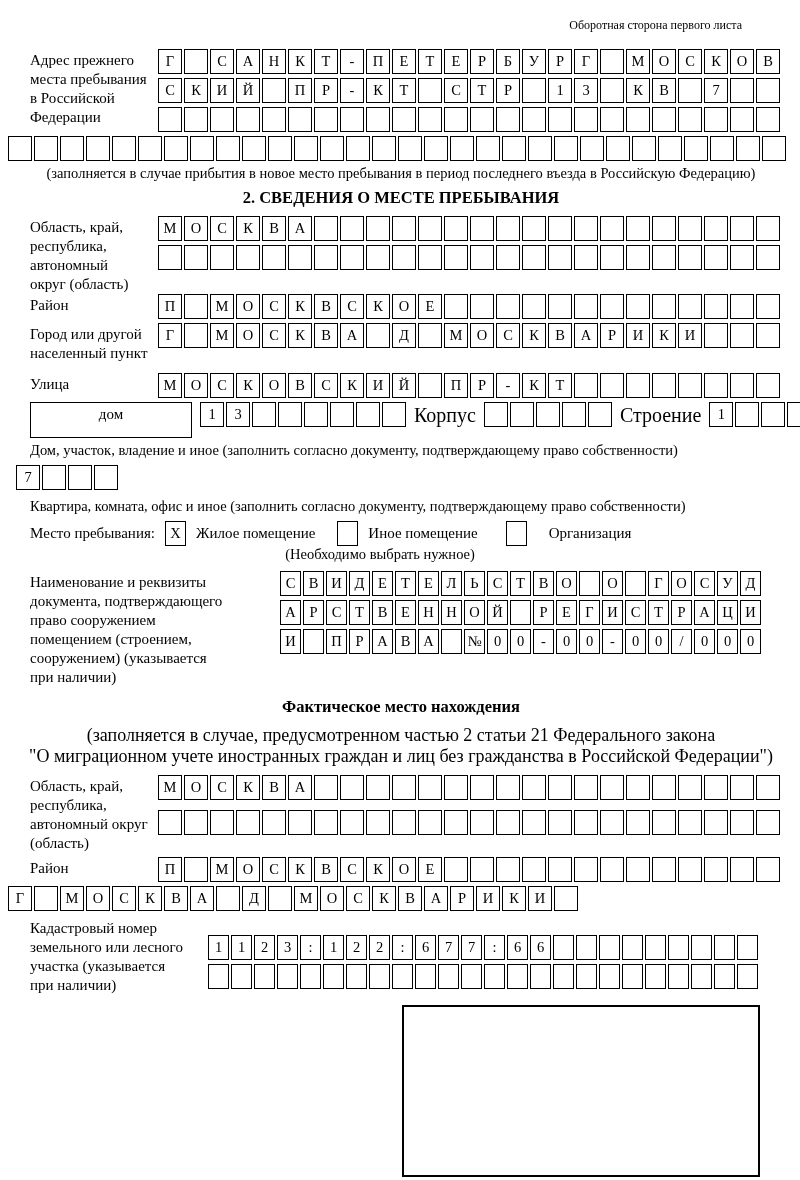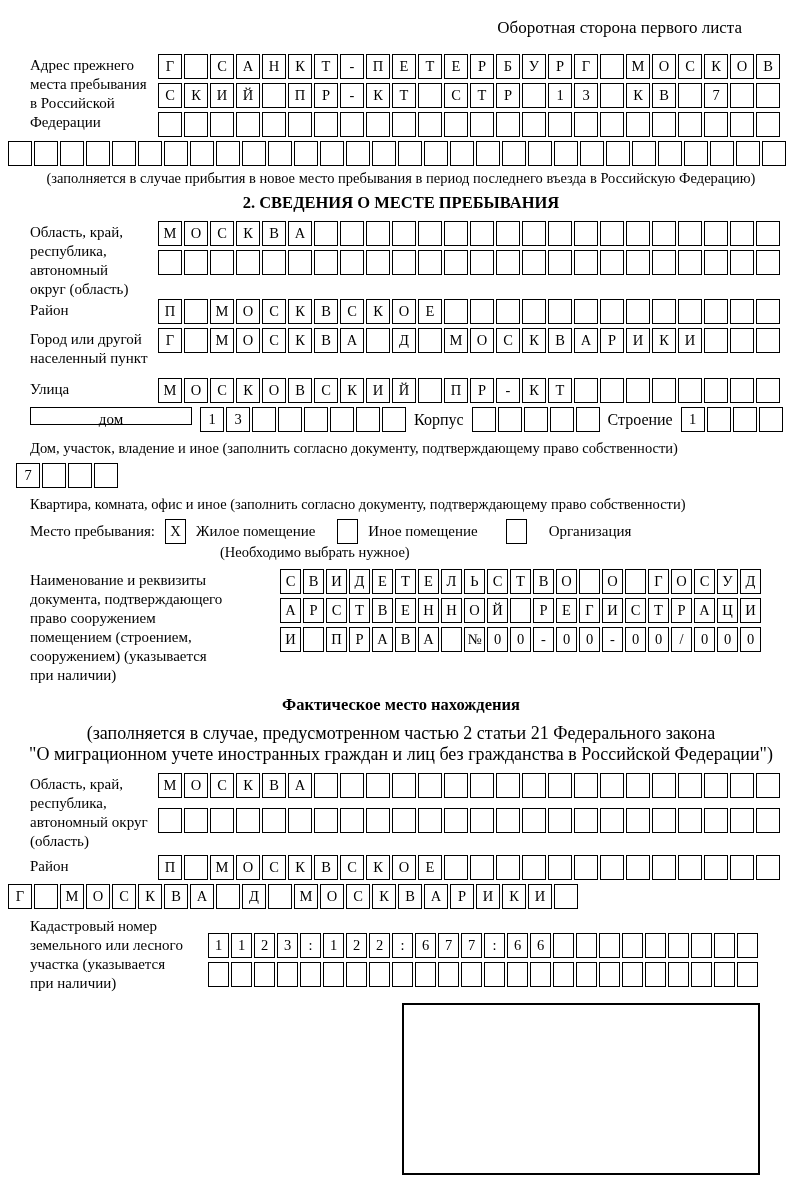--- a/index.html
+++ b/index.html
@@ -1,37 +1,37 @@
 <!DOCTYPE html>
 <html><head>
 <meta charset="utf-8">
 <style>
   *{box-sizing:border-box;margin:0;padding:0}
   html,body{background:#fff}
   body{width:800px;color:#000;font-family:"Liberation Serif","DejaVu Serif",serif}
   .page{width:800px;height:1180px;padding:8px 6px 0 8px;overflow:hidden;background:#fff}
-  .hdr{text-align:right;padding-right:52px;font-size:17px;margin:10px 0 16px}
+  .hdr{text-align:right;padding-right:52px;font-size:12px;margin:10px 0 16px}
   .frow{display:flex;align-items:flex-start}
   .lbl{font-size:15px;line-height:19px;padding-left:22px;padding-top:2px;flex:none}
   .lbl-prev{width:150px}
   .lbl-std{width:150px}
   .lbl-city2{width:214px}
   .lbl-doc{width:272px}
   .lbl-cad{width:200px}
   .cells{display:flex;gap:2px;margin-bottom:4px}
   .cell{width:24px;height:25px;flex:none;border:1.6px solid #000;font-size:14.5px;text-align:center;line-height:22px;background:#fff}
   .cells.small .cell{width:21px}
   .stack{display:flex;flex-direction:column;min-width:0}
   .caption{font-size:14.5px;text-align:center;margin:0 0 6px}
   .sec-title{font-size:16.5px;font-weight:bold;text-align:center;margin:4px 0 8px}
-  .bigbox{border:1.7px solid #000;height:18px;text-align:center;font-size:15px;line-height:23px;flex:none;background:#fff}
-  .inline-lbl{font-size:16px;line-height:26px;padding:0 8px;flex:none}
+  .bigbox{border:1.7px solid #000;height:36px;text-align:center;font-size:15px;line-height:23px;flex:none;background:#fff}
+  .inline-lbl{font-size:20px;line-height:26px;padding:0 8px;flex:none}
   .chk{width:21px;height:25px;flex:none;border:1.6px solid #000;text-align:center;line-height:22px;font-size:14.5px;margin:0 10px;background:#fff}
   .opt{font-size:15px;line-height:25px}
-  .hint{font-size:14.5px;margin:0 0 8px 212px;width:320px;text-align:left}
+  .hint{font-size:14.5px;margin:0 0 8px 212px;width:320px;text-align:center}
   .note{font-size:18px;text-align:center;line-height:21px}
   .house-row{display:flex;align-items:flex-start;margin-bottom:4px}
   .confirm-wrap{margin-left:386px;margin-top:10px;width:396px}
   .confirm-box{width:358px;height:172px;border:2px solid #000;margin-left:8px;background:#fff}
 </style>
 </head>
 <body>
 
 <div class="page">
 

